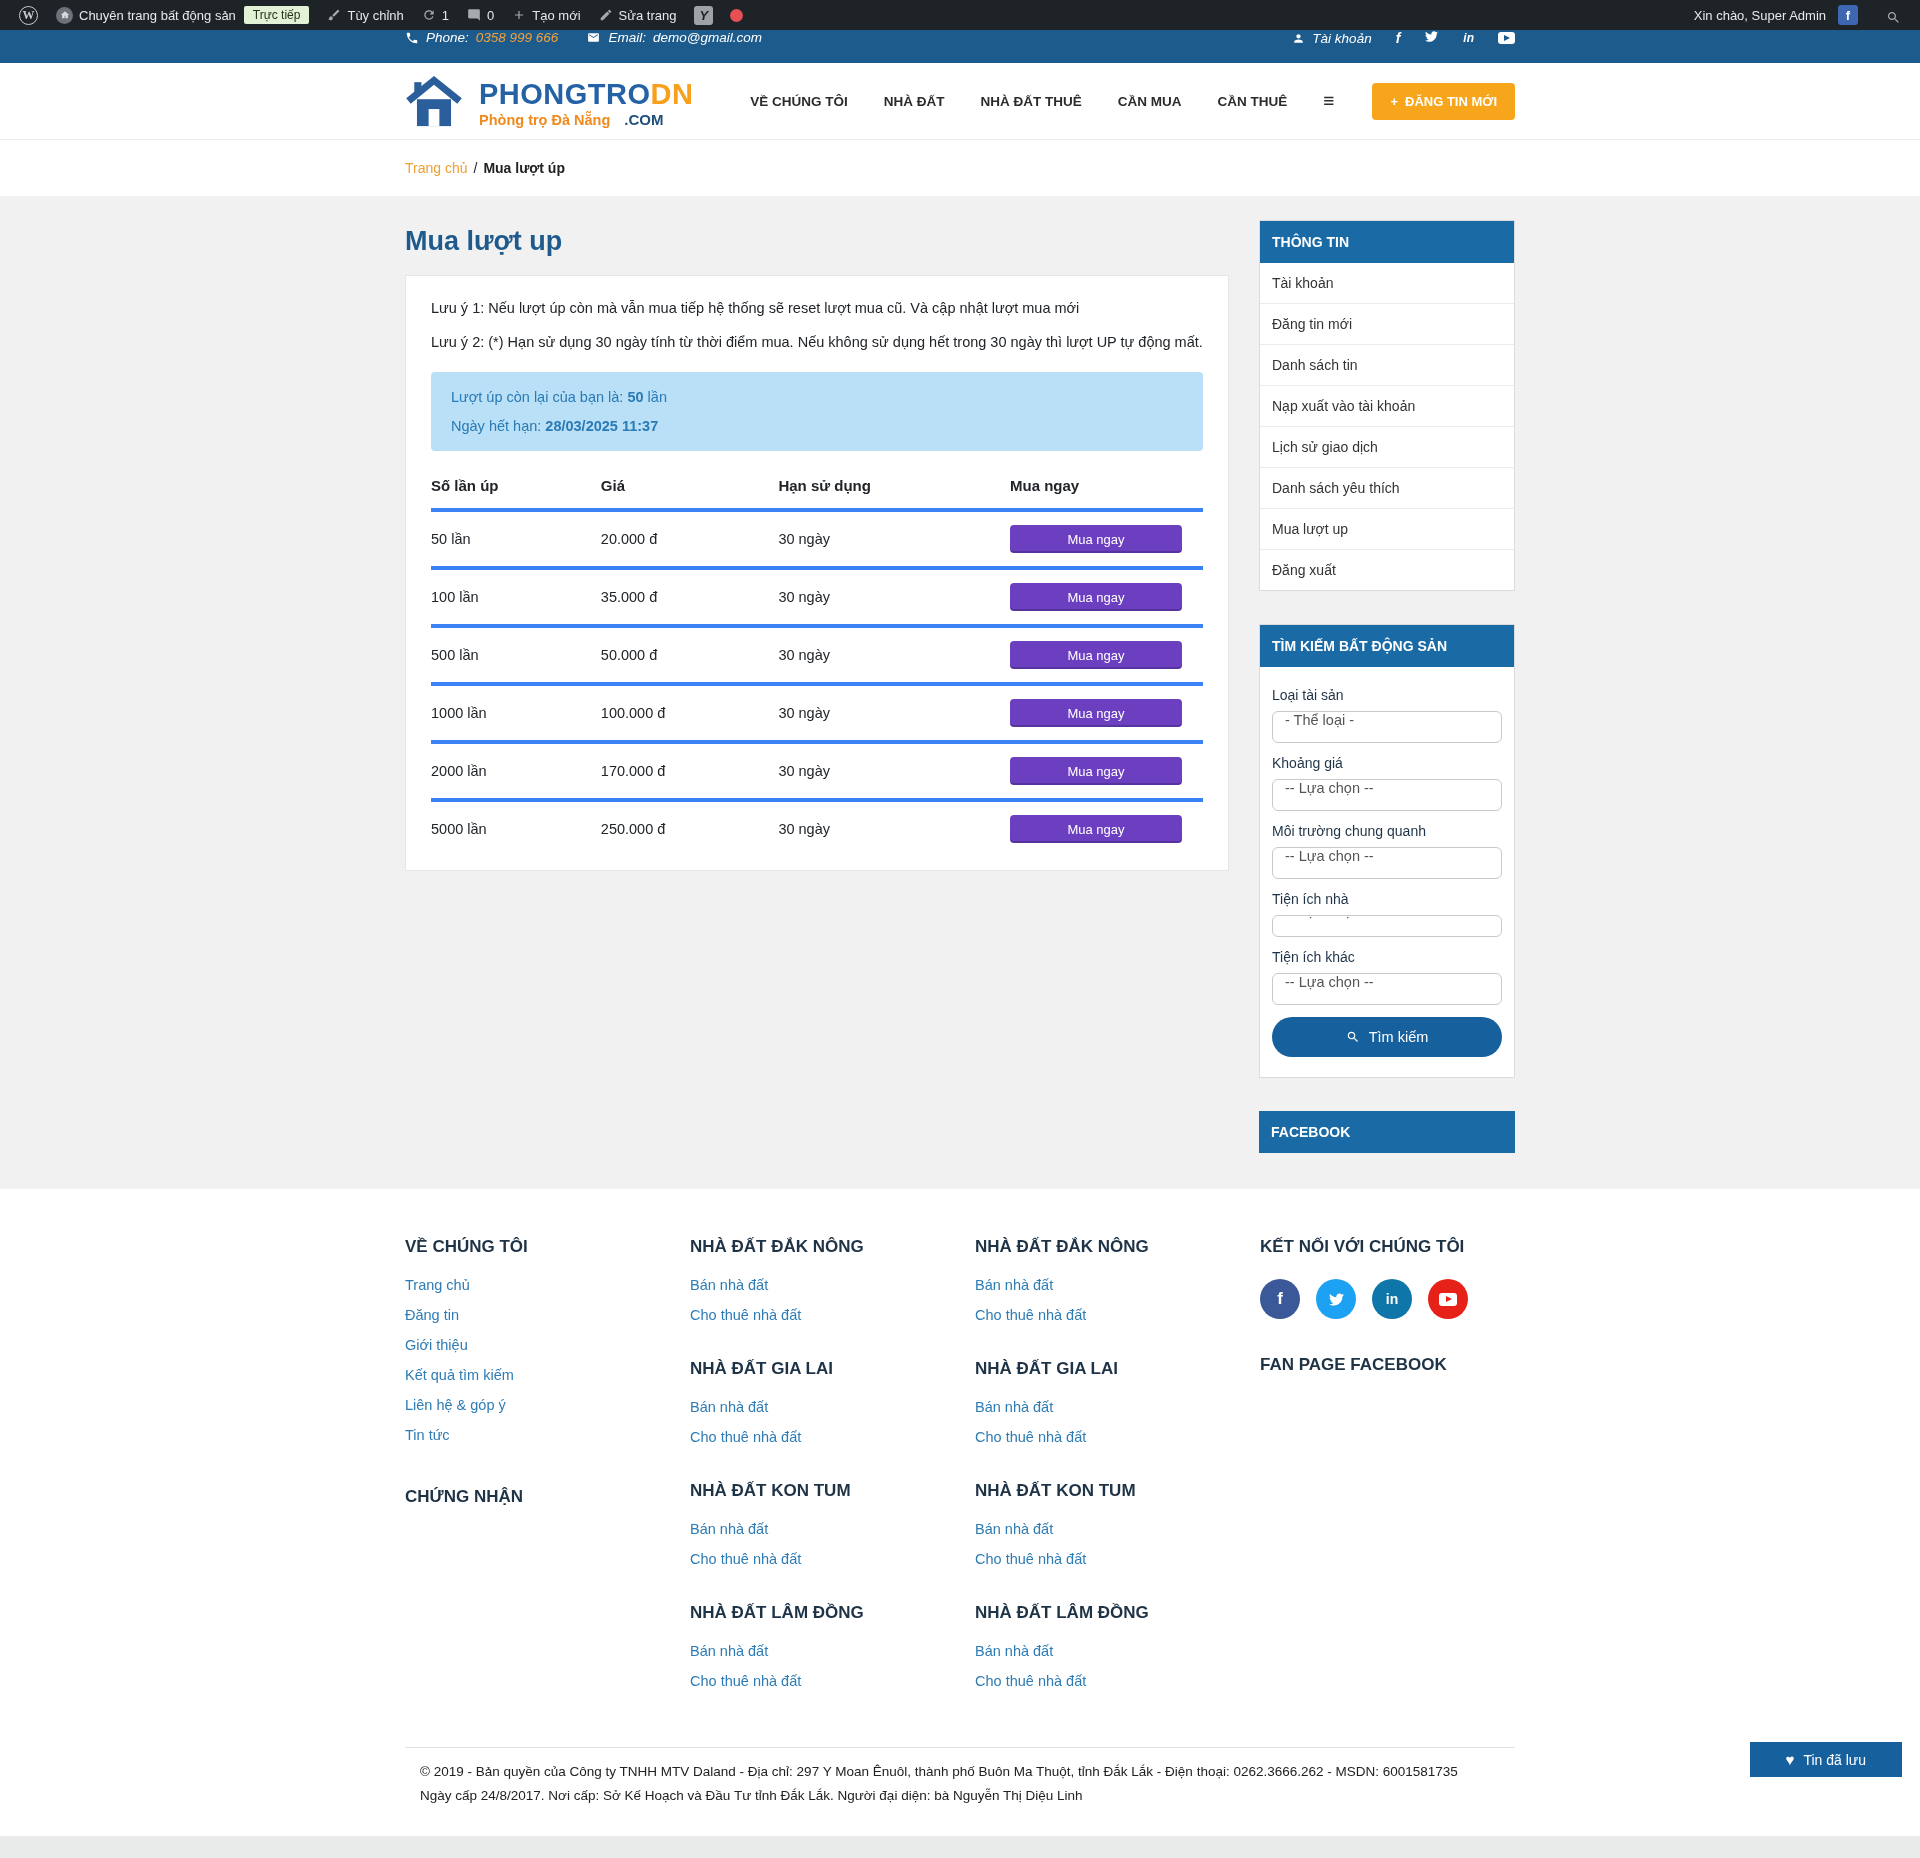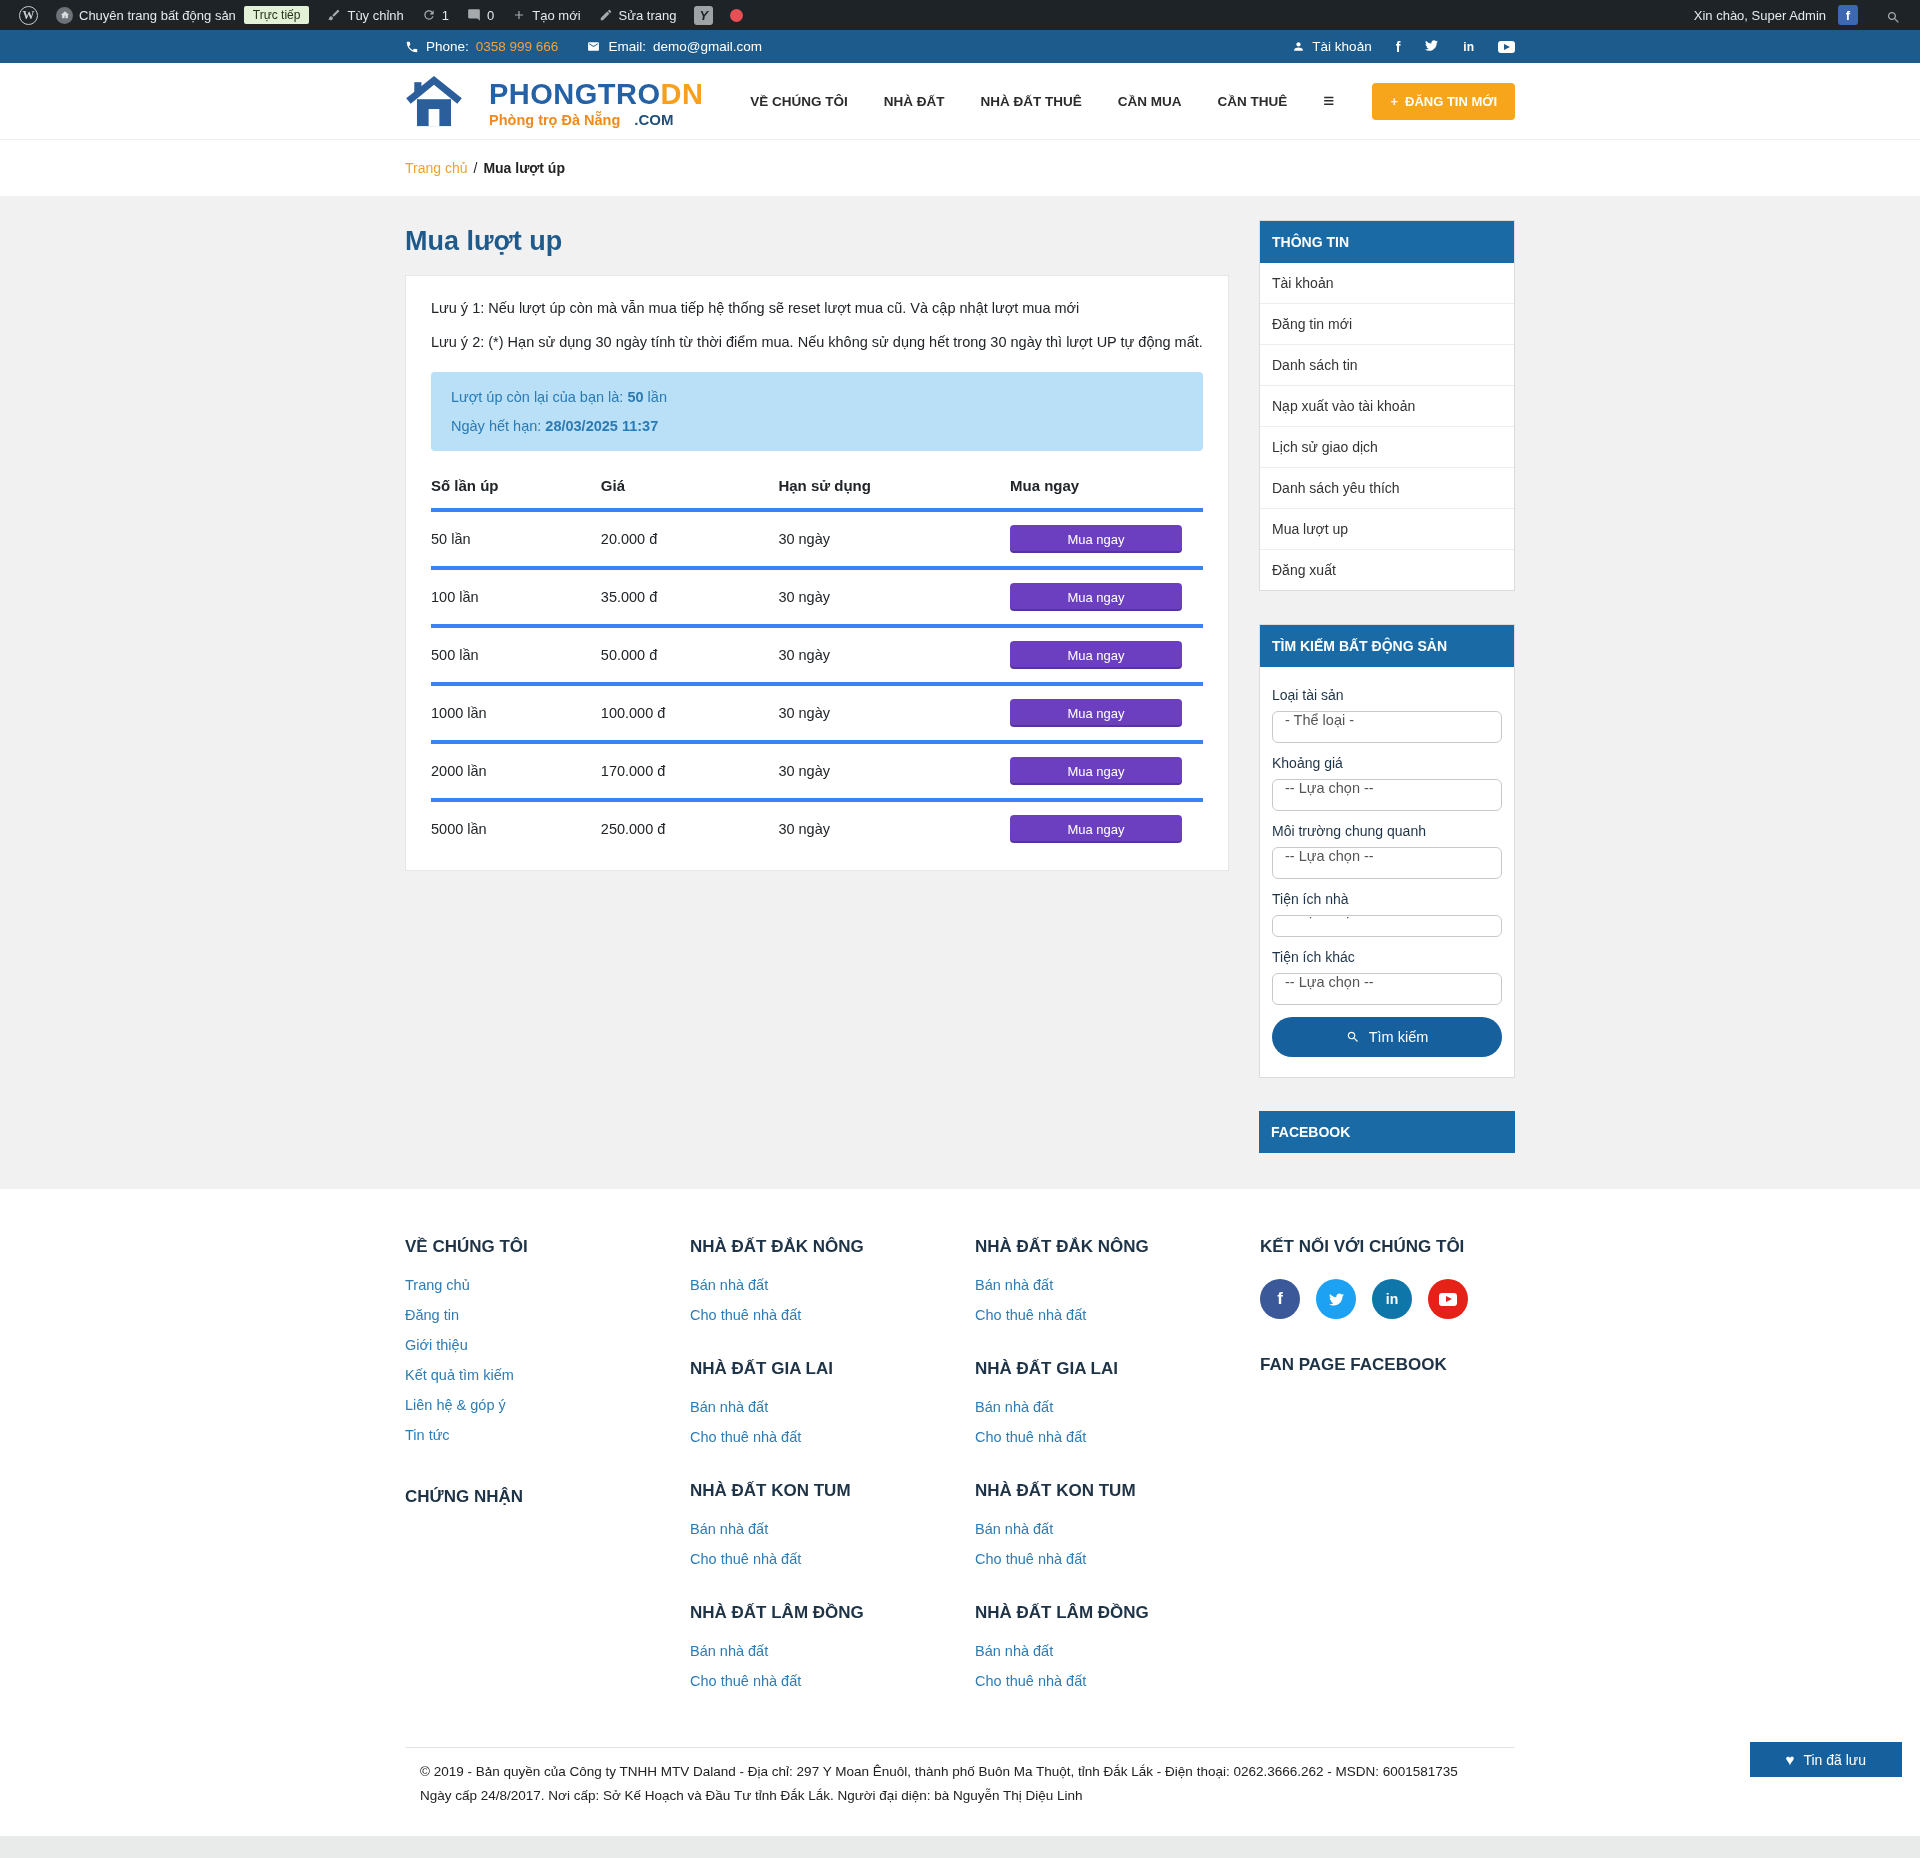--- a/index.html
+++ b/index.html
@@ -36,35 +36,35 @@
     display:flex; align-items:center; justify-content:center; font-weight:bold; font-size:13px; font-style:italic;
   }
   .rec-dot { width:13px; height:13px; border-radius:50%; background:#e65054; margin:0 8px; }
   .avatar-badge {
     width:20px; height:20px; border-radius:3px; background:#3e67b1; color:#fff; font-weight:bold;
     display:flex; align-items:center; justify-content:center; font-size:13px; margin:0 6px;
   }
 
   
   .topbar { height:33px; background:#1e5b8d; color:#fff; font-size:13.5px; }
-  .topbar .container { display:flex; align-items:center; height:100%; }
+  .topbar .container { display:flex; align-items:flex-start; height:100%;font-style:italic; }
   .tb-left { display:flex; align-items:center; gap:28px; }
   .tb-item { display:flex; align-items:center; gap:7px; }
   .tb-num { color:#f2a13c; }
   .tb-right { margin-left:auto; display:flex; align-items:center; gap:24px; }
   .tb-right .tb-item { cursor:pointer; }
   .glyph-f { font-weight:bold; font-size:14px; cursor:pointer; }
   .glyph-in { font-weight:bold; font-size:12px; cursor:pointer; }
   .yt-glyph { position:relative; width:17px; height:12px; background:#fff; border-radius:3px; cursor:pointer; }
   .yt-glyph::after { content:""; position:absolute; left:6px; top:3px; border-left:6px solid #1e5b8d; border-top:3px solid transparent; border-bottom:3px solid transparent; }
 
   
   .siteheader { height:76px; background:#fff; }
   .siteheader .container { display:flex; align-items:center; height:100%; }
-  .logo { display:flex; align-items:flex-end; gap:26px; cursor:pointer; }
+  .logo { display:flex; align-items:flex-end; gap:16px; cursor:pointer; }
   .logo-texts { line-height:1; }
   .logo-line1 { font-size:29px; font-weight:bold; letter-spacing:.5px; }
   .logo-main { color:#2462a5; } .logo-accent { color:#f8a01c; }
   .logo-line2 { display:flex; align-items:baseline; gap:14px; margin-top:3px; }
   .logo-tagline { color:#ee8a1e; font-size:14.5px; font-weight:bold; }
   .logo-tld { color:#1f4f7c; font-size:15px; font-weight:bold; }
   .mainnav { margin-left:auto; display:flex; align-items:center; gap:36px; font-size:13.5px; font-weight:bold; color:#2b2b2b; }
   .nav-item { cursor:pointer; white-space:nowrap; }
   .hamburger { font-size:19px; cursor:pointer; }
   .post-btn {

